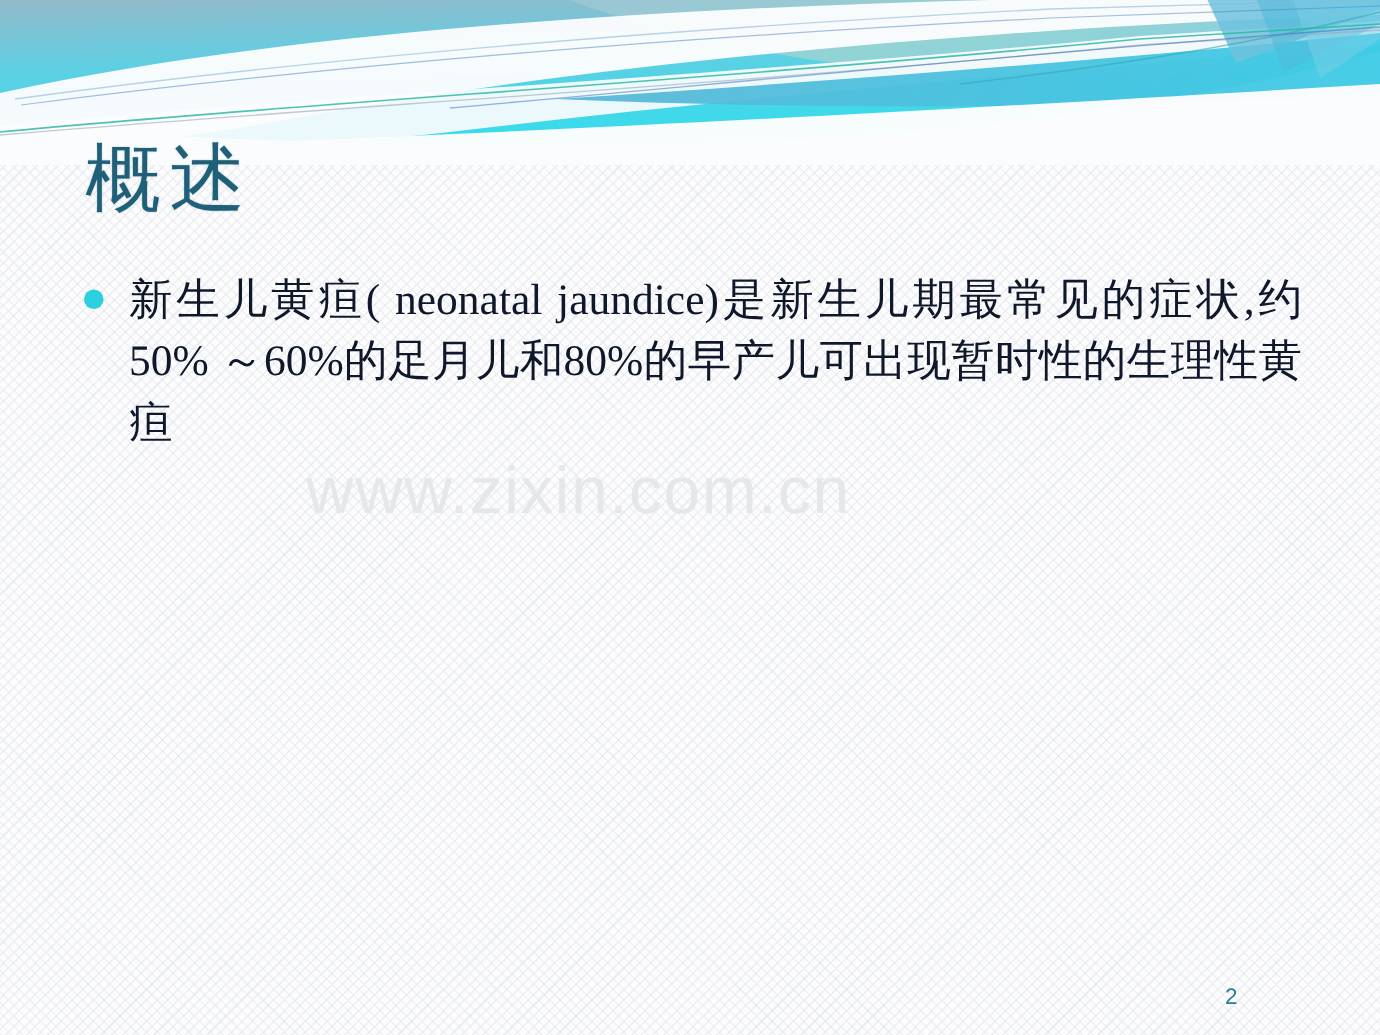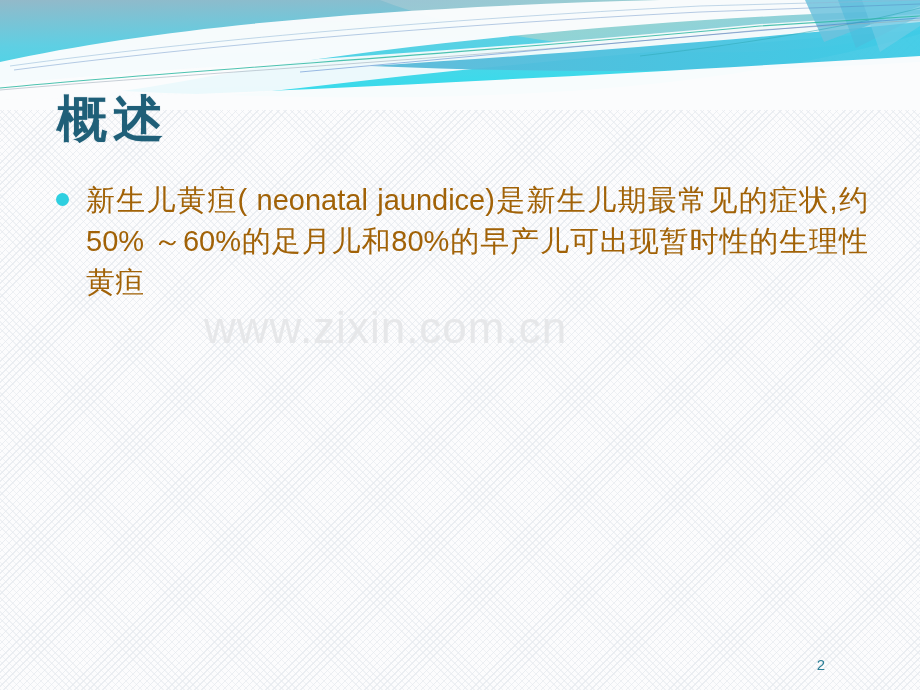--- a/index.html
+++ b/index.html
@@ -51,21 +51,21 @@
   #banner svg { display: block; }
 
   
   #title {
     position: absolute;
     left: 57px;
     top: 93px;
     z-index: 5;
     font-family: "Liberation Serif", "DejaVu Serif", serif;
     font-size: 50px;
-    font-weight: 700;
+    font-weight: 400;
     letter-spacing: 6px;
     color: #1f5f78;
     line-height: 1.05;
     white-space: nowrap;
     text-shadow: 0 0 1px rgba(31,95,120,0.55);
   }
 
   
   #watermark {
     position: absolute;
@@ -97,24 +97,24 @@
     flex: 0 0 auto;
     width: 13px;
     height: 13px;
     border-radius: 50%;
     background: #2ecfe0;
     margin-top: 13px;
     margin-right: 17px;
   }
   .bullet-text {
     flex: 1 1 auto;
-    font-family: Liberation Sans, sans-serif;
+    font-family: Liberation Serif, serif;
     font-size: 29px;
     line-height: 41px;
-    color: #a16207;
+    color: #0f172a;
     text-align: justify;
     text-justify: inter-character;
   }
 
   
   #page-number {
     position: absolute;
     left: 0;
     top: 656px;
     width: 825px;

